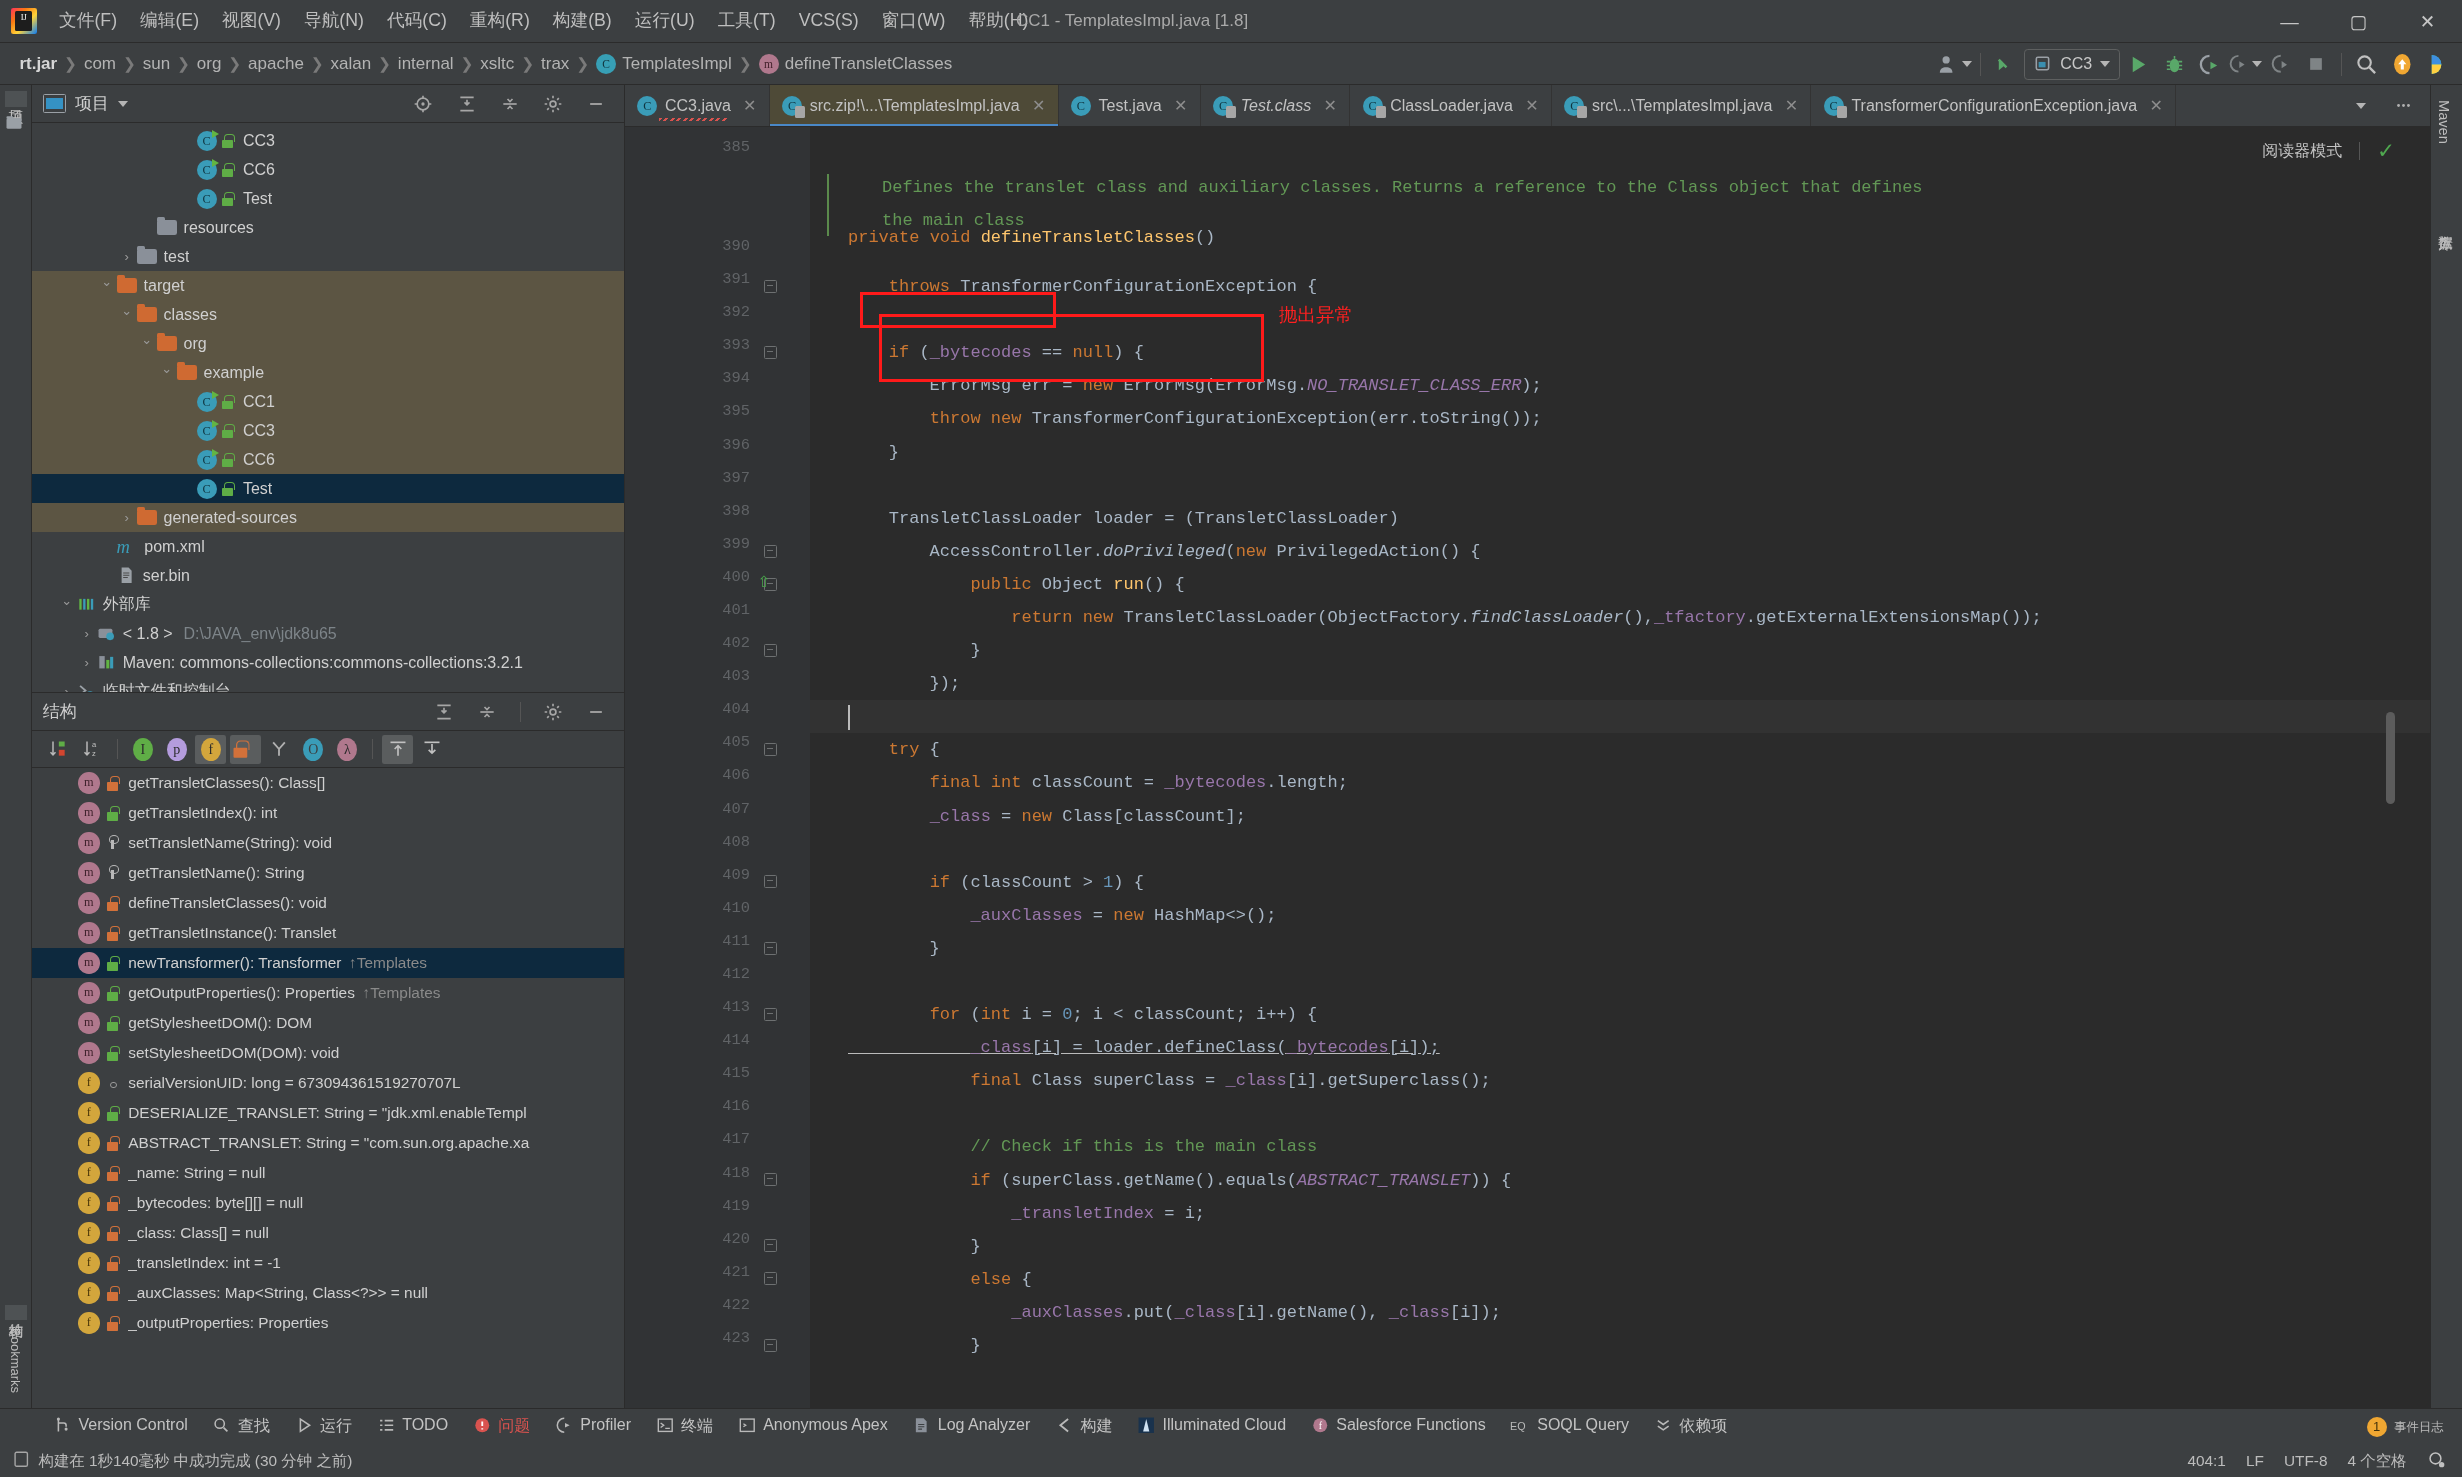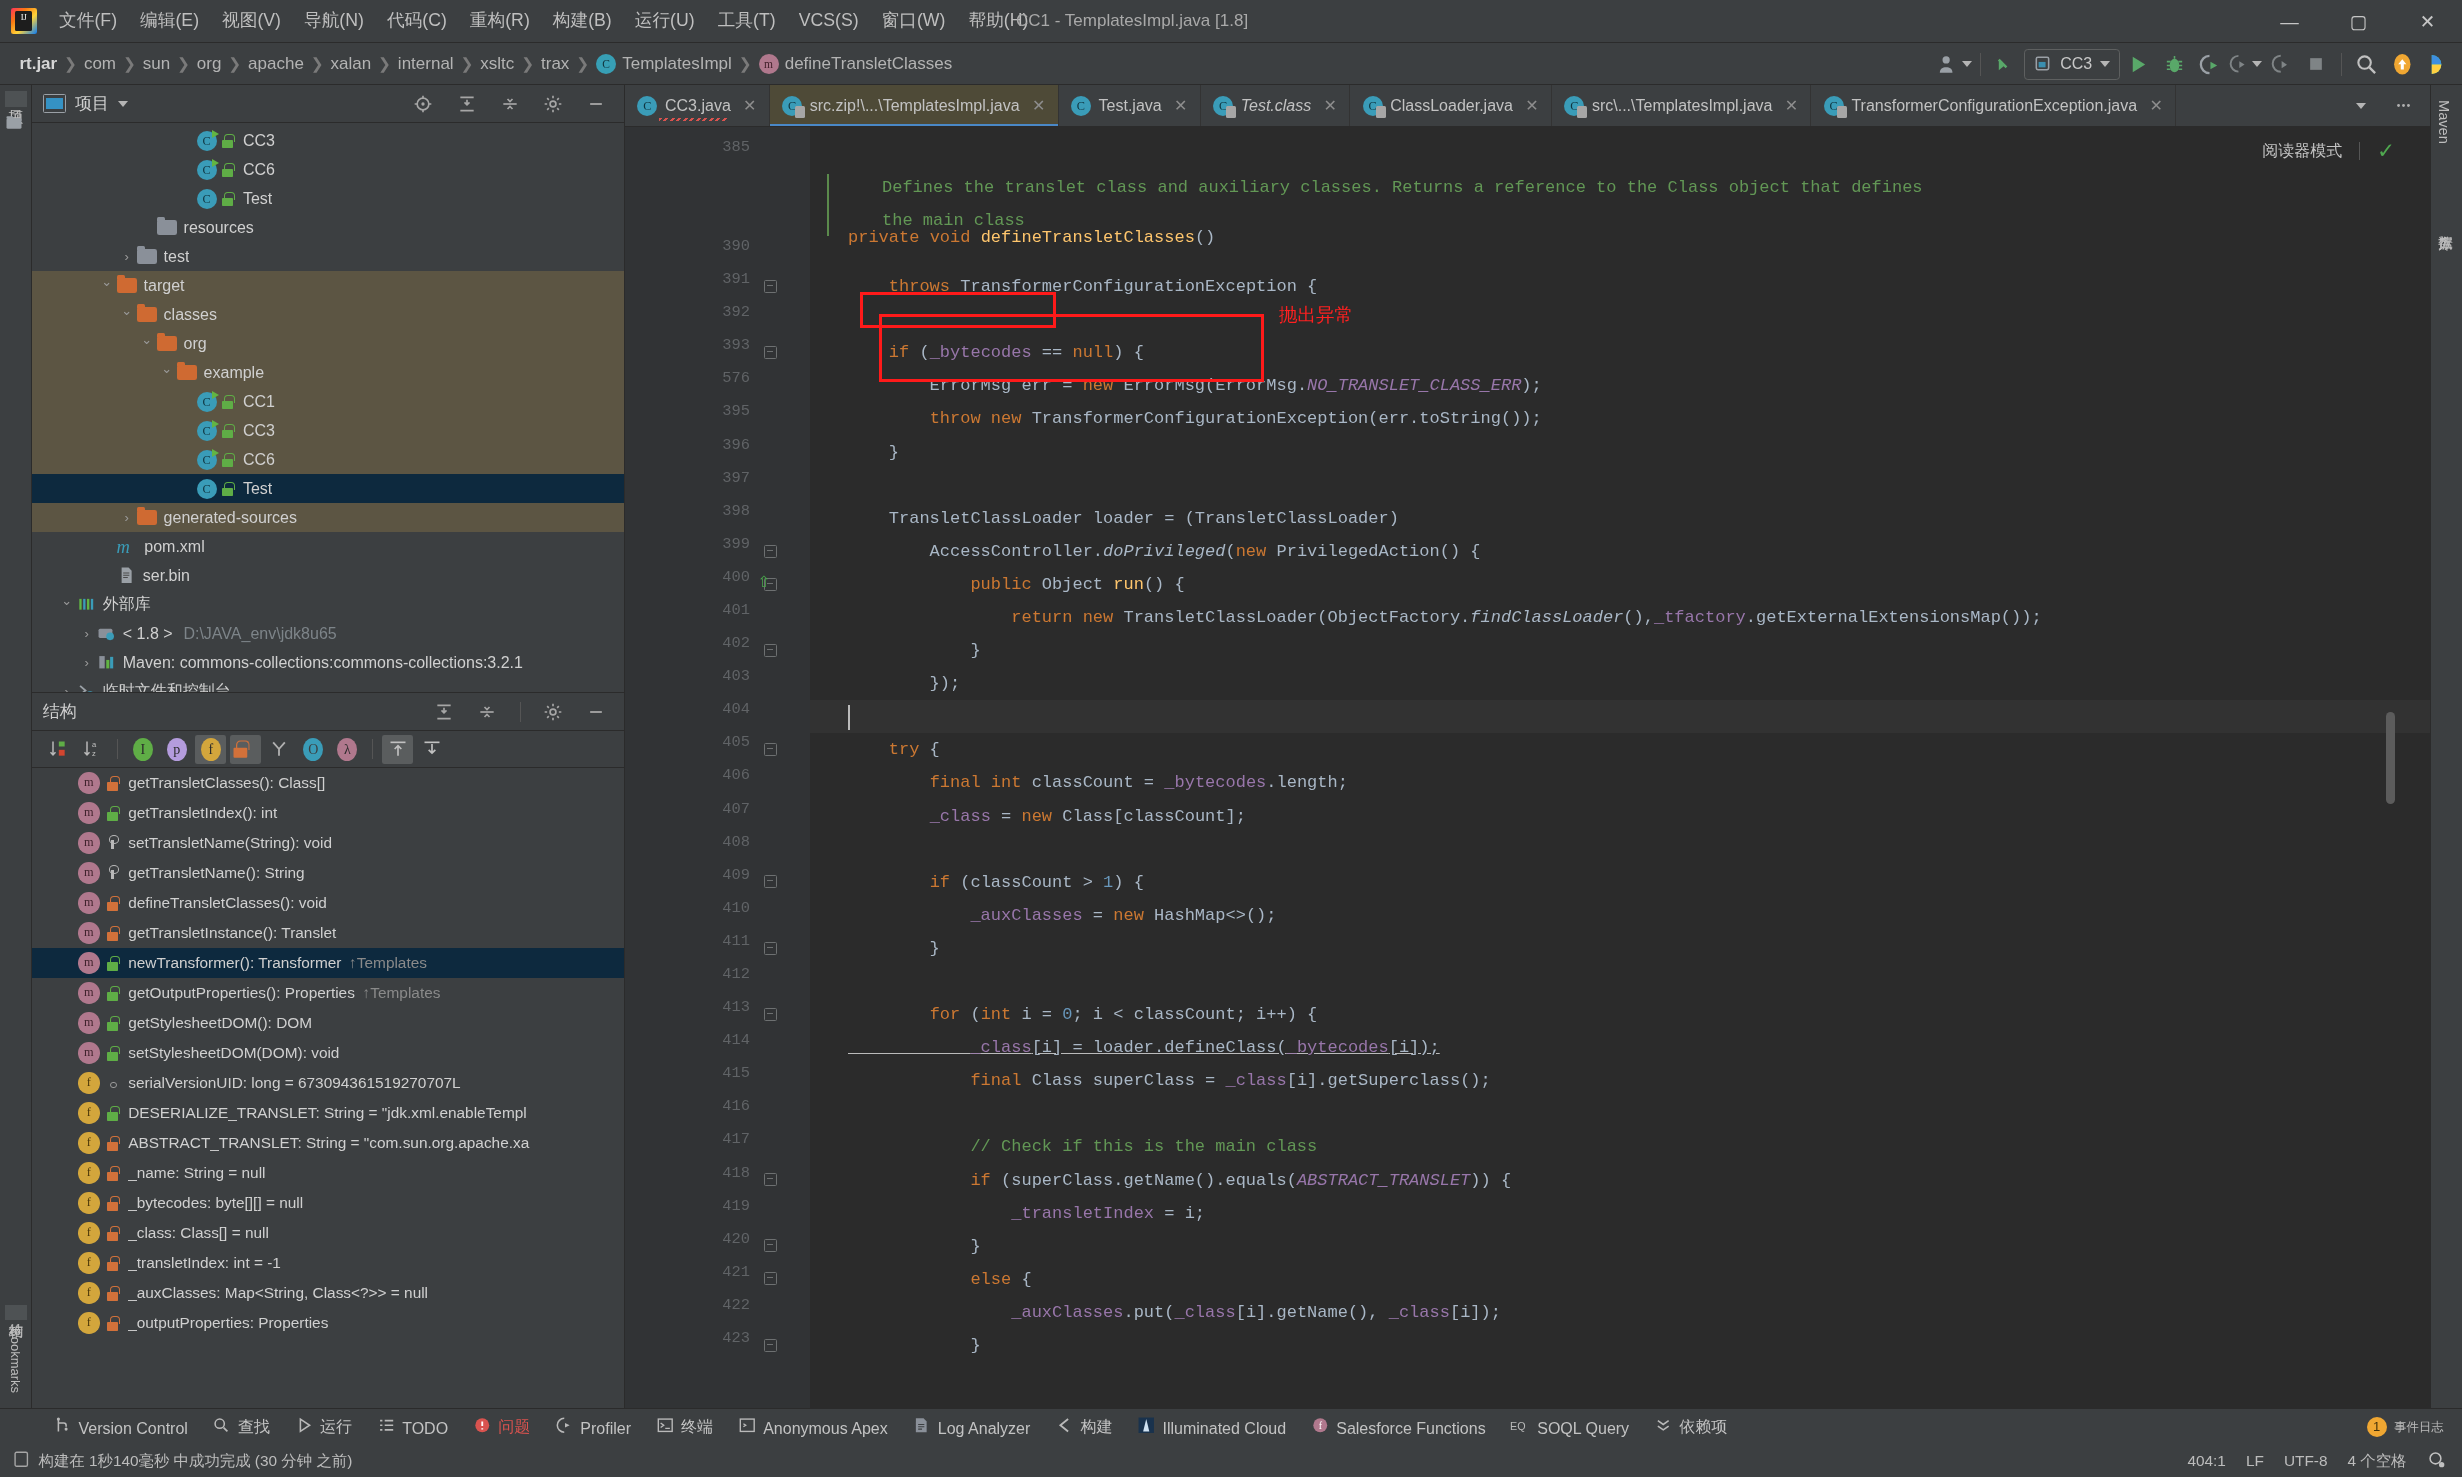--- a/index.html
+++ b/index.html
@@ -165,21 +165,21 @@
   .reader { position:absolute; right:35px; top:11px; display:flex; align-items:center; gap:17px;
       font-size:16px; color:#c4c4c4; z-index:5;}
   .checkmark { color:#4fa84f; font-size:21.5px; }
 
   .scrollbar { position:absolute; right:35px; width:9.2px; background:#5c5c5c; border-radius:4.6px;}
   .rightrail { width:32px; flex:0 0 32px; background:#3c3f41; border-left:0.8px solid #2b2b2b; position:relative;}
 
   
   .bottombar { height:37px; flex:0 0 37px; background:#3c3f41; display:flex; align-items:center;
      border-top:0.8px solid #2b2b2b; padding-left:43px; gap:4.6px; position:relative;}
-  .bb { display:flex; align-items:flex-end; gap:7px; font-size:16px; color:#c3c3c3; padding:3.1px 10px; border-radius:2.3px; white-space:nowrap;}
+  .bb { display:flex; align-items:flex-start; gap:7px; font-size:16px; color:#c3c3c3; padding:3.1px 10px; border-radius:2.3px; white-space:nowrap;}
   .bb-right { position:absolute; right:18.5px; display:flex; align-items:center; gap:7.7px;}
   .statusbar { height:32px; flex:0 0 32px; background:#3c3f41; display:flex; align-items:center;
      padding-left:12.3px; font-size:15.4px; color:#bcbcbc; gap:7.7px; position:relative;}
   .sb-right { position:absolute; right:17px; display:flex; align-items:center; gap:20px; font-size:15.4px; color:#bcbcbc;}
 </style>
 </head>
 <body>
 
 <div class="ide">
 
@@ -785,21 +785,21 @@
         </div>
 
         <div class="gutter" id="gutter-root">
             <div class="gl" style="top: 10.8px;">385</div>
             <div class="gl" style="top: 110px;">390</div>
             <div class="gl" style="top: 143px;">391</div>
             <div class="fold" style="top: 151px;"></div>
             <div class="gl" style="top: 176px;">392</div>
             <div class="gl" style="top: 209px;">393</div>
             <div class="fold" style="top: 217px;"></div>
-            <div class="gl" style="top: 242px;">576</div>
+            <div class="gl" style="top: 242px;">394</div>
             <div class="gl" style="top: 275px;">395</div>
             <div class="gl" style="top: 309px;">396</div>
             <div class="gl" style="top: 342px;">397</div>
             <div class="gl" style="top: 375px;">398</div>
             <div class="gl" style="top: 408px;">399</div>
             <div class="fold" style="top: 416px;"></div>
             <div class="gl" style="top: 441px;">400</div>
             <div class="fold" style="top: 449px;"></div>
             <div class="runmark" style="top: 446px;">⇧</div>
             <div class="gl" style="top: 474px;">401</div>

